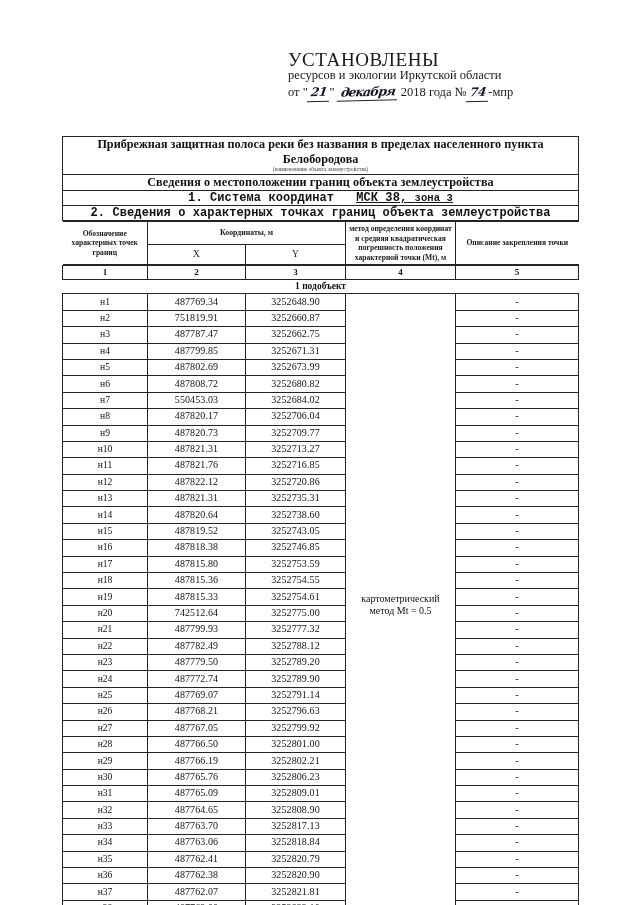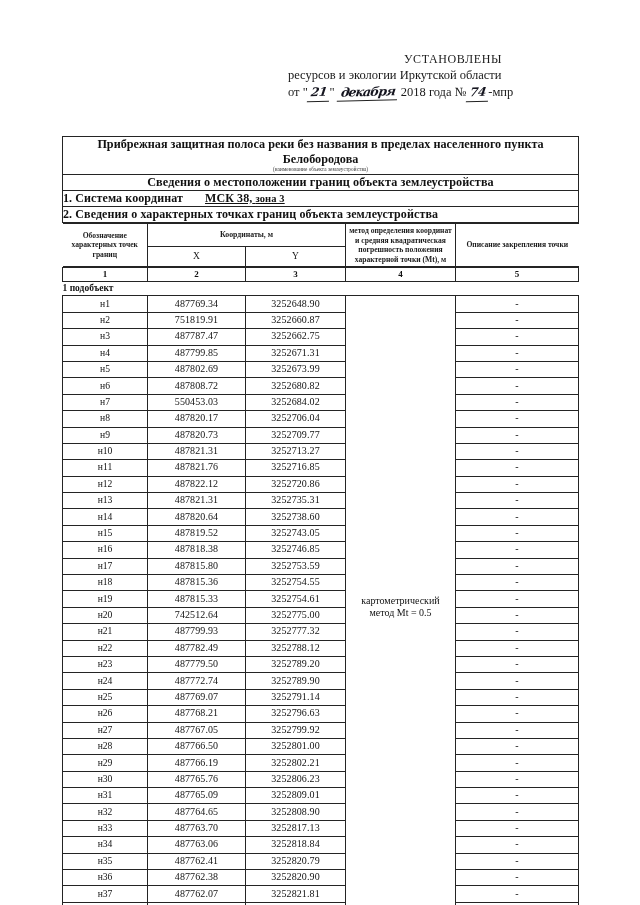--- a/index.html
+++ b/index.html
@@ -20,25 +20,24 @@
   .approval {
     position: absolute;
     left: 288px;
     top: 52px;
     width: 330px;
     font-size: 12.5px;
     line-height: 15.5px;
     color: #1a1a1a;
   }
   .approval .line-caps {
-    font-size: 12px;
+    font-size: 19px;
     letter-spacing: 0.6px;
     font-variant: small-caps;
     text-transform: uppercase;
-    text-align: center;
   }
   .approval .ln { white-space: nowrap; }
   .approval .ln4 { margin-top: 1px; }
 
   .hand {
     font-family: "DejaVu Serif", serif;
     font-style: italic;
     font-weight: bold;
     font-size: 12px;
     border-bottom: 1px solid #222;
@@ -84,25 +83,26 @@
   }
 
   .section-center {
     text-align: center;
     font-weight: bold;
     font-size: 12.2px;
     padding: 2px 4px 3px 4px;
     letter-spacing: 0.1px;
   }
   .section-left {
-    text-align: left;
+    text-align: center;
     font-weight: bold;
     font-size: 12px;
     padding: 2px 4px 2px 5px;
     letter-spacing: 0.1px;
+    font-family: Liberation Mono, monospace;
   }
   .cs-value {
     text-decoration: underline;
     margin-left: 22px;
     font-weight: bold;
   }
   .cs-value .sml { font-size: 10.5px; }
 
   
   .hdr-table {
@@ -132,21 +132,21 @@
   .hdr-table td.no-right { border-right: none; }
 
   .num-row td {
     text-align: center;
     font-size: 9px;
     font-weight: bold;
     padding: 1px 0 2px 0;
   }
 
   .subobj td {
-    text-align: left;
+    text-align: center;
     font-size: 9.5px;
     font-weight: bold;
     padding: 1px 0 2px 0;
     border-left: none;
     border-right: none;
   }
 
   .data-row td {
     text-align: center;
     font-size: 10px;

